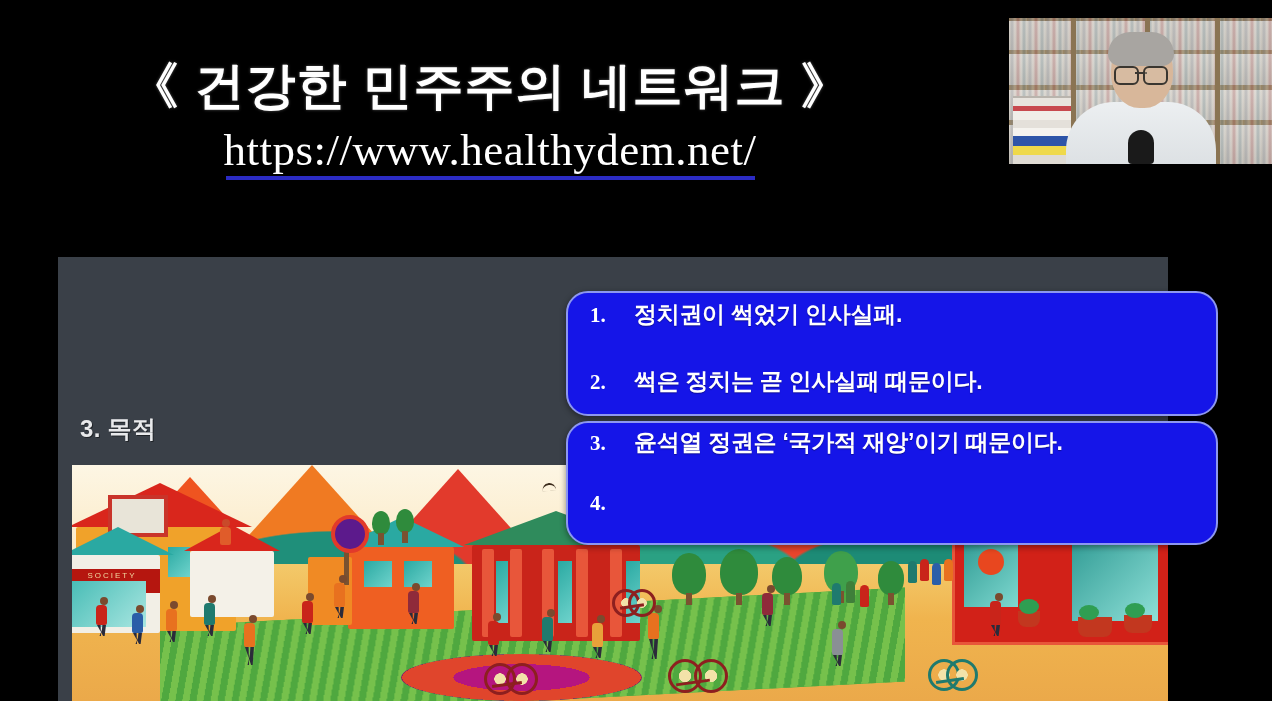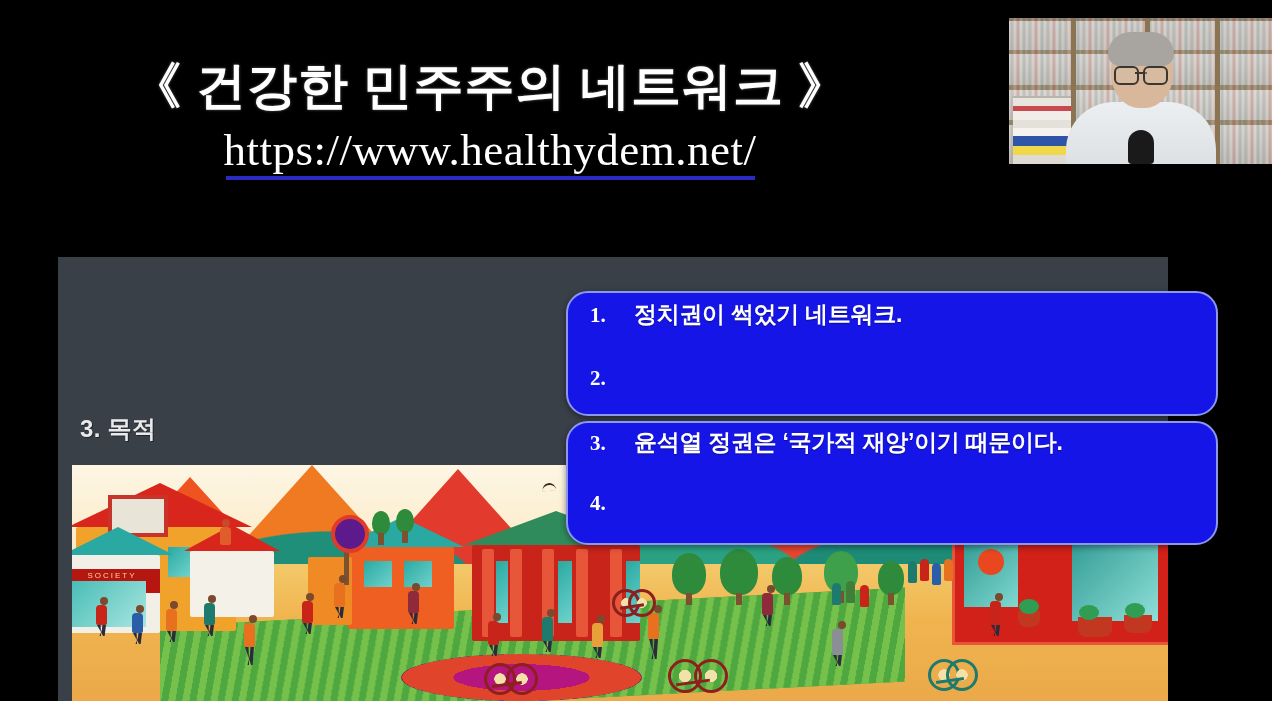--- a/index.html
+++ b/index.html
@@ -15,21 +15,21 @@
 
   
   #title-block {
     position: absolute;
     left: 0; top: 58px;
     width: 980px;
     text-align: center;
     color: #ffffff;
   }
   #main-title {
-    font-family: Liberation Serif, serif;
+    font-family: Liberation Sans, sans-serif;
     font-weight: bold;
     font-size: 50px;
     letter-spacing: 1px;
     line-height: 1.15;
     text-shadow: 0 0 3px rgba(255,255,255,.35);
     white-space: nowrap;
   }
   #site-url {
     margin-top: 10px;
     font-family: "Liberation Serif", "DejaVu Serif", serif;
@@ -600,24 +600,25 @@
       <div class="wheel back" style="width:26px;height:26px;border-color:#1f7a6e;"></div>
       <div class="wheel front" style="width:26px;height:26px;border-color:#1f7a6e;"></div>
       <div class="frame-bar" style="width:28px;background:#1f7a6e;"></div>
     </div>
   </div>
 </div>
 
 <div id="callout-1" class="callout">
   <div class="callout-row">
     <span class="callout-num">1.</span>
-    <span class="callout-text">정치권이 썩었기 네트워크.</span>
+    <span class="callout-text">정치권이 썩었기 인사실패.</span>
   </div>
   <div class="callout-row">
     <span class="callout-num">2.</span>
+    <span class="callout-text">썩은 정치는 곧 인사실패 때문이다.</span>
   </div>
 </div>
 
 <div id="callout-2" class="callout">
   <div class="callout-row">
     <span class="callout-num">3.</span>
     <span class="callout-text">윤석열 정권은 ‘국가적 재앙’이기 때문이다.</span>
   </div>
   <div class="callout-row">
     <span class="callout-num">4.</span>

